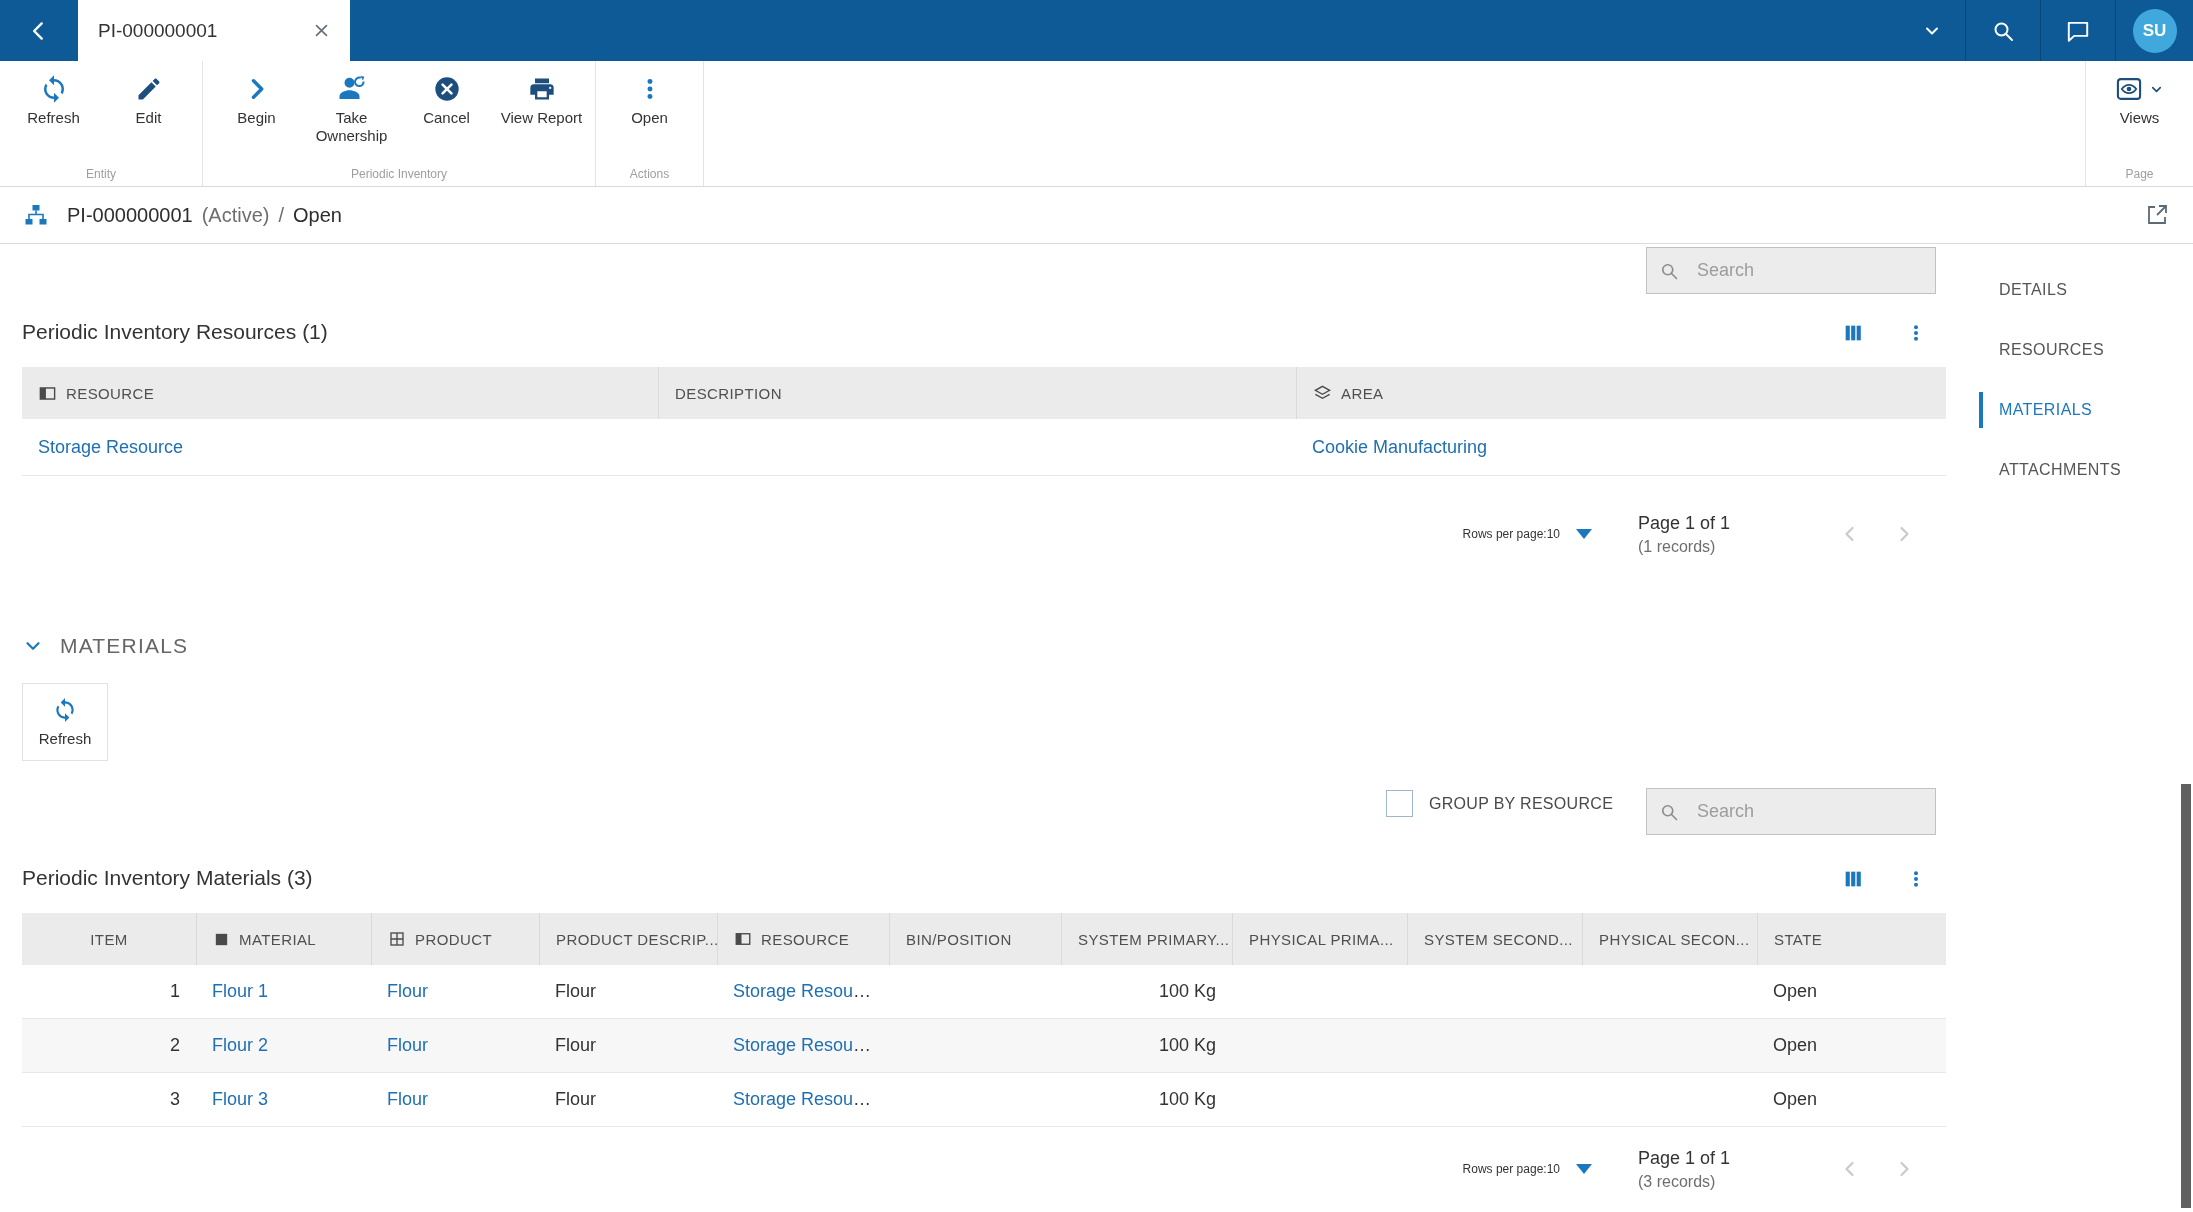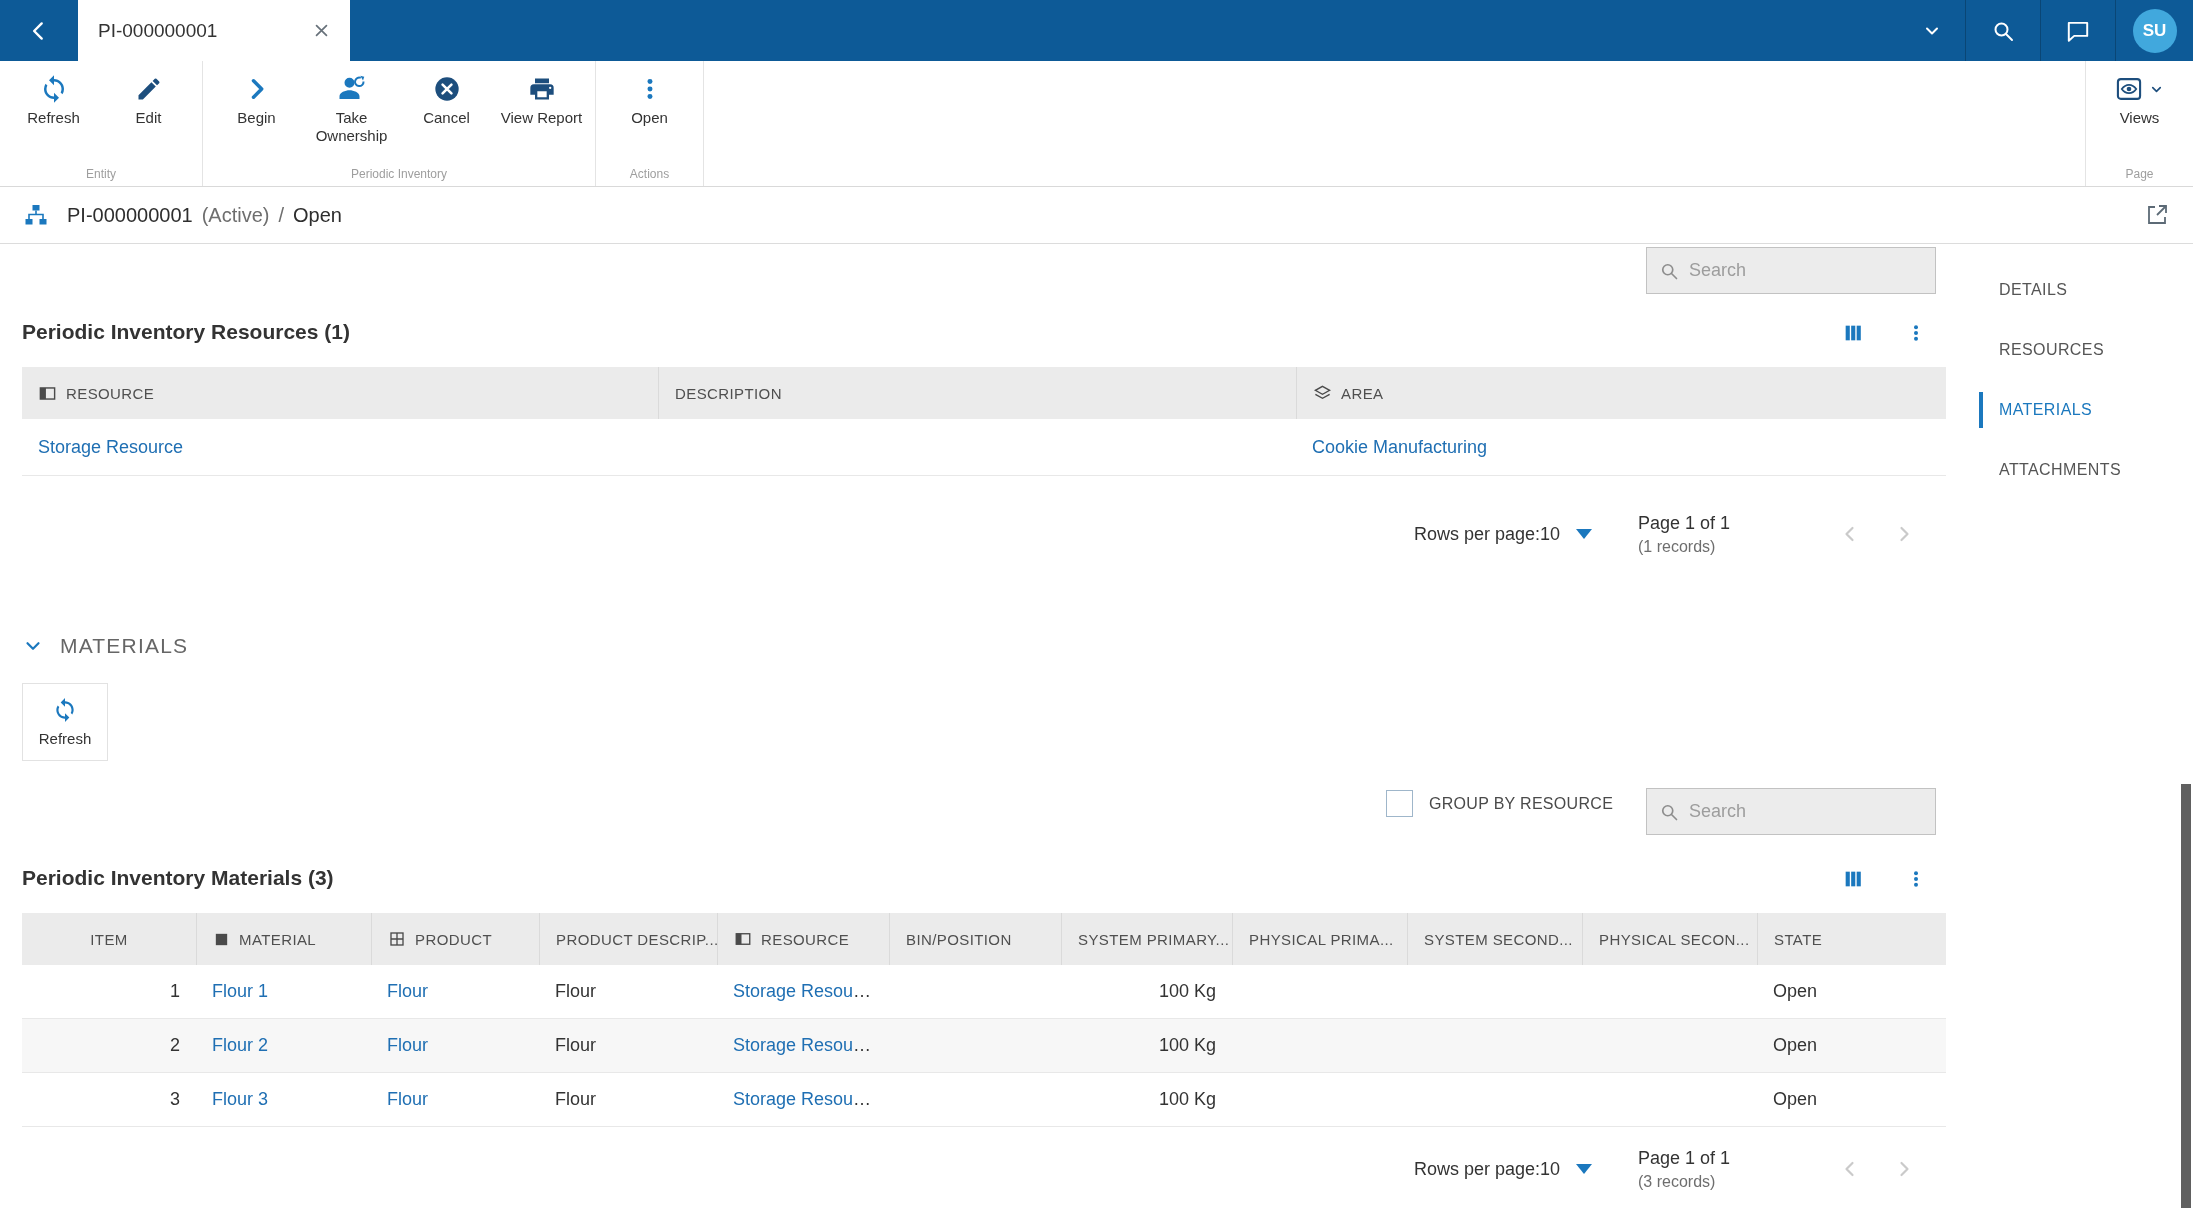--- a/index.html
+++ b/index.html
@@ -40,33 +40,33 @@
               display:flex;align-items:center;padding:0 24px;box-sizing:border-box;gap:9px}
   .bc-icon{color:#1b78be;margin-right:10px}
   .bc-id,.bc-state{font-size:20px;color:#2e2e2e}
   .bc-status,.bc-sep{font-size:20px;color:#6e6e6e}
   .bc-action{margin-left:auto;color:#5c6a76;cursor:pointer}
 
   
   .main{position:absolute;top:244px;left:0;width:1972px;height:968px}
 
   .search-box{position:absolute;width:290px;height:47px;background:#ececec;border:1px solid #c2c2c2;box-sizing:border-box;
-              display:flex;align-items:center;gap:8px;padding:0 12px}
+              display:flex;align-items:center;gap:16px;padding:0 12px}
   .search-box svg{color:#8d8d8d;flex:none}
   .search-box input{border:0;background:transparent;outline:0;font:18px "Liberation Sans",sans-serif;color:#555;width:100%}
   .search-box input::placeholder{color:#9d9d9d}
   #search-resources{left:1646px;top:3px}
   #search-materials{left:1646px;top:544px}
 
   .tbl-tools{position:absolute;display:flex;align-items:center;gap:42px;color:#1b78be}
   #res-tools{top:78px;left:1842px}
   #mat-tools{top:624px;left:1842px}
   .tool{cursor:pointer}
 
-  .sec-title{position:absolute;left:22px;font-size:21px;font-weight:bold;color:#333;white-space:nowrap}
+  .sec-title{position:absolute;left:22px;font-size:21px;font-weight:normal;color:#333;white-space:nowrap}
   #res-title{top:76px}
   #mat-title{top:622px}
 
   .grid{position:absolute;left:22px;width:1924px;font-size:18px}
   #res-grid{top:123px}
   #mat-grid{top:669px}
   .g-head{display:flex;background:#ebebeb;height:52px;align-items:stretch}
   .g-hcell{display:flex;align-items:center;gap:9px;padding:0 16px;box-sizing:border-box;font-size:15px;color:#4f4f4f;
            letter-spacing:.4px;border-left:1px solid #dadada;white-space:nowrap;overflow:hidden}
   .g-hcell:first-child{border-left:none}
@@ -79,21 +79,21 @@
   .g-cell{padding:0 16px;box-sizing:border-box;white-space:nowrap;overflow:hidden;text-overflow:ellipsis}
   .g-cell.num{text-align:right}
   .r0{width:636px}.r1{width:638px}.r2{width:650px}
   .m0{width:174px}.m1{width:175px}.m2{width:168px}.m3{width:178px}.m4{width:172px}.m5{width:172px}
   .m6{width:171px}.m7{width:175px}.m8{width:175px}.m9{width:175px}.m10{width:189px}
 
   .pagination{position:absolute;left:22px;width:1924px;display:flex;align-items:center;justify-content:flex-end;
               padding-right:30px;box-sizing:border-box}
   #res-pg{top:245px;height:90px}
   #mat-pg{top:880px;height:90px}
-  .pg-rows{display:flex;align-items:center;font-size:18px;color:#333}
+  .pg-rows{display:flex;align-items:center;font-size:12px;color:#333}
   .caret{width:0;height:0;border-left:8px solid transparent;border-right:8px solid transparent;border-top:10px solid #1b78be;
          margin-left:16px;cursor:pointer}
   .pg-info{margin-left:46px;min-width:160px}
   .pg-page{font-size:18px;color:#333}
   .pg-records{font-size:16px;color:#6e6e6e;margin-top:4px}
   .pg-nav{display:flex;margin-left:40px;gap:30px;color:#cacaca}
 
   .materials-hd{position:absolute;left:22px;top:390px;display:flex;align-items:center;gap:16px}
   .materials-hd .chev{color:#1b78be;cursor:pointer}
   .materials-hd .lbl{font-size:21px;color:#666;letter-spacing:1.2px}

